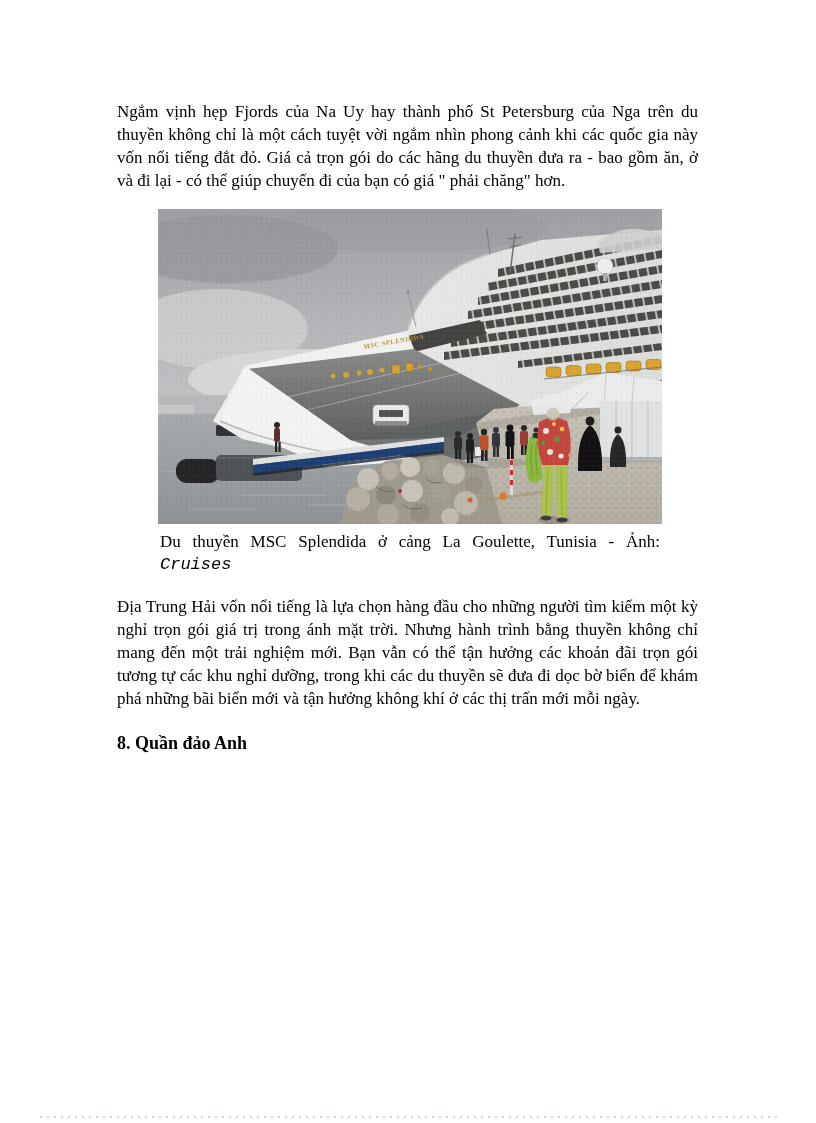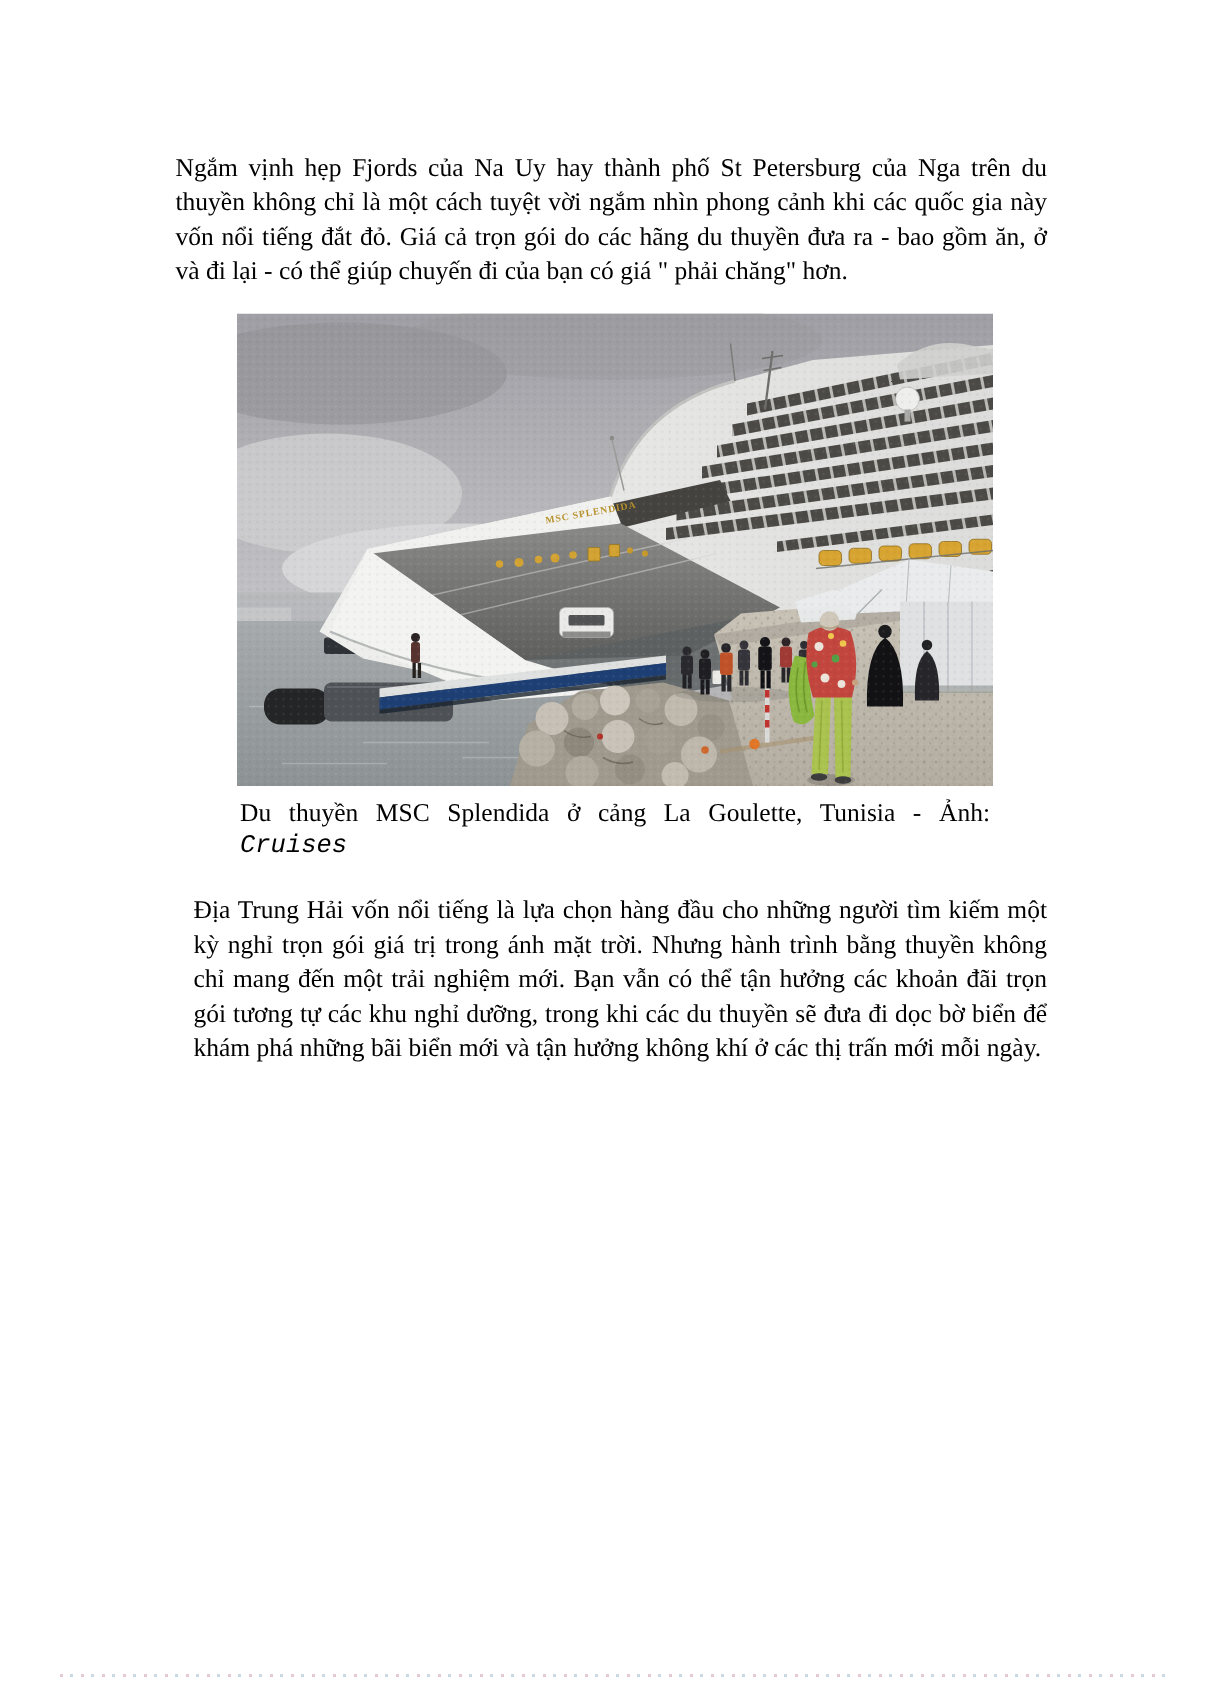--- a/index.html
+++ b/index.html
@@ -2,21 +2,21 @@
 <html lang="vi"><head>
 <meta charset="utf-8">
 <style>
   html,body{margin:0;padding:0;background:#ffffff;}
   .page{
     position:relative;width:816px;height:1123px;background:#ffffff;overflow:hidden;
     font-family:"Liberation Serif","DejaVu Serif",serif;color:#000000;
   }
   .content{position:absolute;left:117px;top:100px;width:581px;}
   p.body-text{margin:0;font-size:17px;line-height:23px;text-align:justify;text-justify:inter-word;}
-  p.body-text.p2{margin-top:19px;margin-left:12px;}
+  p.body-text.p2{margin-top:19px;}
   h2.heading{margin:23px 0 0 0;font-size:18px;line-height:23px;font-weight:700;}
   h2.heading.sec8{margin-top:22px;}
   figure.photo-figure{margin:17px 0 0 41px;padding:0;width:504px;height:315px;}
   figure.photo-figure svg{display:block;}
   .caption{margin:6px 0 12px 43px;width:500px;font-size:17px;line-height:23px;}
   .caption-main{display:block;text-align:justify;text-align-last:justify;}
   .caption-credit{display:block;font-style:italic;font-family:Liberation Mono, monospace;}
   .bottom-dots{
     position:absolute;left:40px;top:1116px;width:737px;height:2px;opacity:.75;
     background:repeating-linear-gradient(90deg,
@@ -316,17 +316,18 @@
       </svg>
     </figure>
 
     <div class="caption">
       <span class="caption-main">Du thuyền MSC Splendida ở cảng La Goulette, Tunisia - Ảnh:</span>
       <span class="caption-credit">Cruises</span>
     </div>
 
     <p class="body-text p2">Địa Trung Hải vốn nổi tiếng là lựa chọn hàng đầu cho những người tìm kiếm một kỳ nghỉ trọn gói giá trị trong ánh mặt trời. Nhưng hành trình bằng thuyền không chỉ mang đến một trải nghiệm mới. Bạn vẫn có thể tận hưởng các khoản đãi trọn gói tương tự các khu nghỉ dưỡng, trong khi các du thuyền sẽ đưa đi dọc bờ biển để khám phá những bãi biển mới và tận hưởng không khí ở các thị trấn mới mỗi ngày.</p>
 
+    <h2 class="heading sec8">8. Quần đảo Anh</h2>
 
   </div>
 
   <div class="bottom-dots"></div>
 </div>
 
 </body></html>

